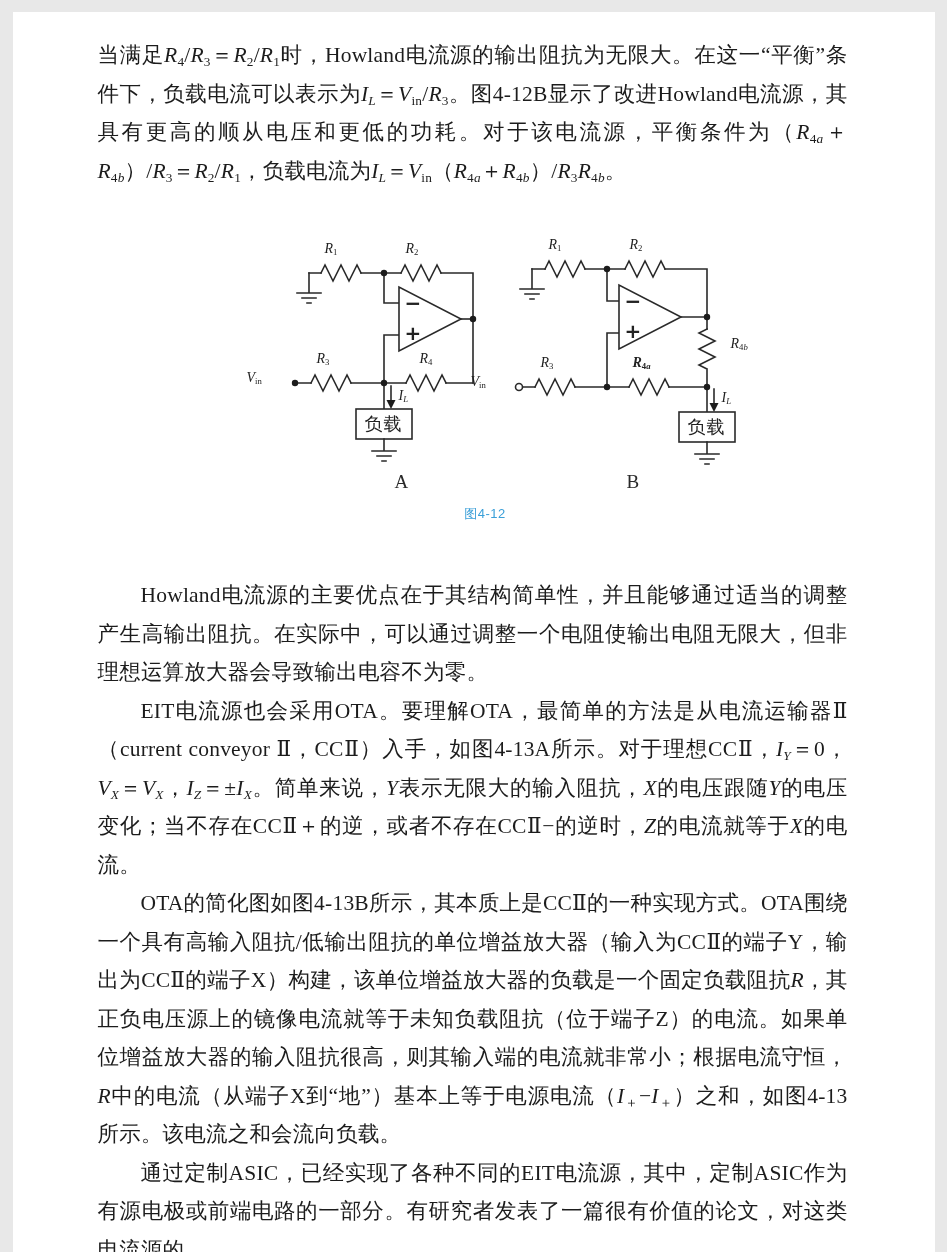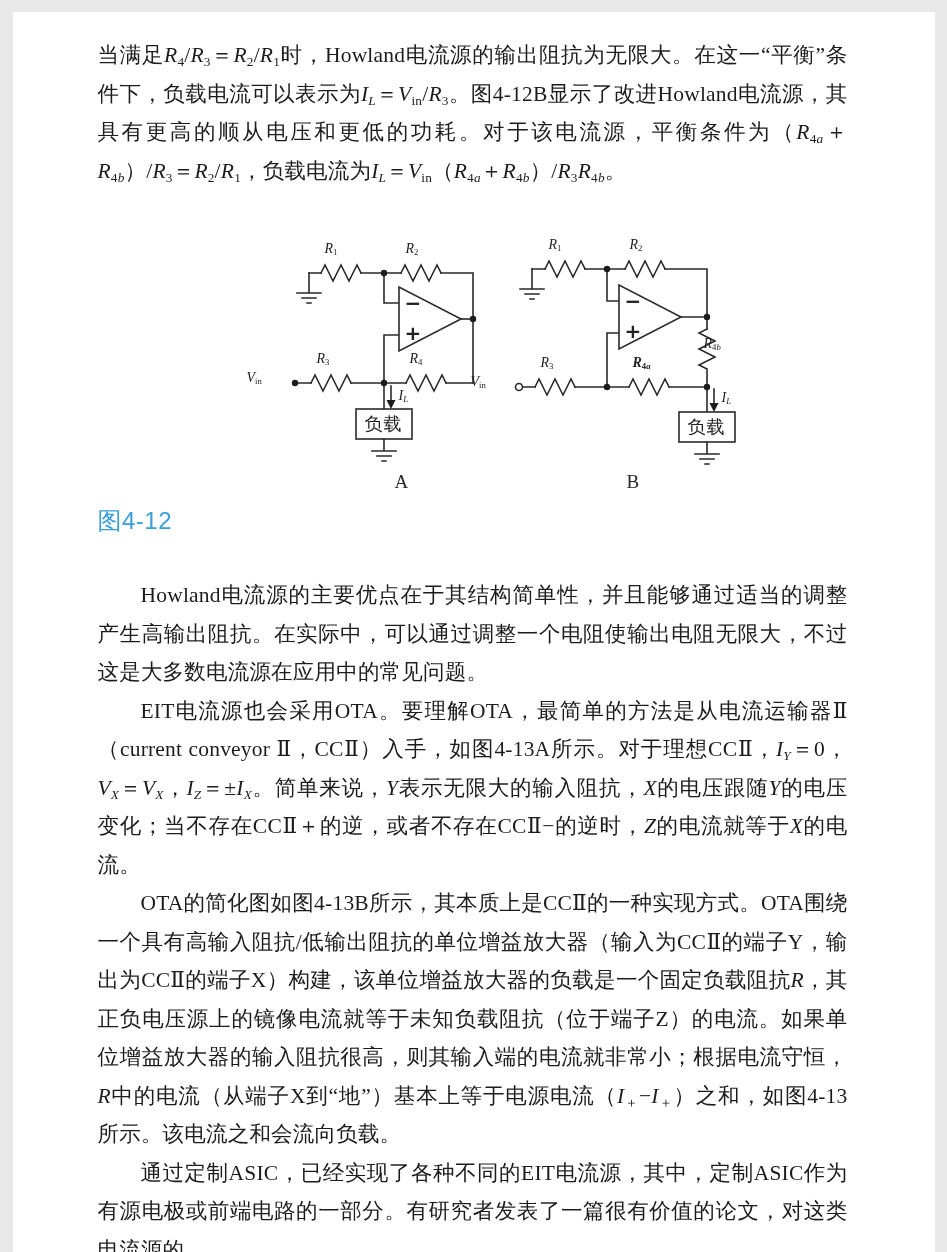--- a/index.html
+++ b/index.html
@@ -50,22 +50,21 @@
     position:absolute;
     font-size:19px;color:#2a2a2a;
     font-family:"Liberation Serif","DejaVu Serif",serif;
   }
   .sub-a{left:297px;top:247px;}
   .sub-b{left:529px;top:247px;}
   figcaption.caption{
     position:absolute;left:0;right:0;top:281px;
     display:flex;justify-content:center;align-items:baseline;gap:20px;
     font-family:"Liberation Sans","DejaVu Sans",sans-serif;
-    font-size:24px;
-    flex-direction:column;
+    font-size:13px;
   }
   .cap-label{color:var(--accent,#3a9fd8);letter-spacing:0.5px;}
   .cap-text{color:#2b2b2b;letter-spacing:0.5px;}
   .wire{stroke:#2a2a2a;stroke-width:1.6;fill:none;stroke-linecap:square;}
   .shape{stroke:#2a2a2a;stroke-width:1.6;fill:#ffffff;}
   .dot{fill:#1c1c1c;stroke:none;}
   .solid{fill:#1c1c1c;stroke:none;}
 </style>
 </head>
 <body>
@@ -97,21 +96,21 @@
         <circle class="dot" cx="103" cy="42" r="3.2"></circle>
         <circle class="dot" cx="192" cy="88" r="3.2"></circle>
         <circle class="dot" cx="103" cy="152" r="3.2"></circle>
         <circle class="dot" cx="14" cy="152" r="3.2"></circle>
       </svg>
       <span class="clabel" style="left:44px;top:11px;"><i>R</i><sub>1</sub></span>
       <span class="clabel" style="left:125px;top:11px;"><i>R</i><sub>2</sub></span>
       <span class="clabel opsign" style="left:124px;top:62px;">−</span>
       <span class="clabel opsign" style="left:124px;top:92px;">+</span>
       <span class="clabel" style="left:36px;top:121px;"><i>R</i><sub>3</sub></span>
-      <span class="clabel" style="left:129px;top:121px;"><i>R</i><sub>4</sub></span>
+      <span class="clabel" style="left:139px;top:121px;"><i>R</i><sub>4</sub></span>
       <span class="clabel" style="left:-34px;top:140px;"><i>V</i><sub>in</sub></span>
       <span class="clabel" style="left:118px;top:158px;"><i>I</i><sub><i>L</i></sub></span>
       <span class="clabel load-label" style="left:75px;top:184px;">负载</span>
     </div>
 
     <div class="circuit circuit-b">
       <svg width="255" height="258" viewBox="0 0 255 258">
         <path class="wire" d="M25,42 H38 M78,42 H118 M158,42 H200 V90"></path>
         <path class="wire" d="M38,42 l4,-8 8,16 8,-16 8,16 8,-16 4,8"></path>
         <path class="wire" d="M118,42 l4,-8 8,16 8,-16 8,16 8,-16 4,8"></path>
@@ -134,32 +133,32 @@
         <circle class="dot" cx="100" cy="160" r="3.2"></circle>
         <circle class="dot" cx="200" cy="160" r="3.2"></circle>
         <circle class="shape" cx="12" cy="160" r="3.5"></circle>
       </svg>
       <span class="clabel" style="left:42px;top:11px;"><i>R</i><sub>1</sub></span>
       <span class="clabel" style="left:123px;top:11px;"><i>R</i><sub>2</sub></span>
       <span class="clabel opsign" style="left:118px;top:64px;">−</span>
       <span class="clabel opsign" style="left:118px;top:94px;">+</span>
       <span class="clabel" style="left:34px;top:129px;"><i>R</i><sub>3</sub></span>
       <span class="clabel" style="left:126px;top:129px;font-weight:bold;"><i>R</i><sub>4<i>a</i></sub></span>
-      <span class="clabel" style="left:197px;top:110px;"><i>R</i><sub>4<i>b</i></sub></span>
+      <span class="clabel" style="left:224px;top:110px;"><i>R</i><sub>4<i>b</i></sub></span>
       <span class="clabel" style="left:-36px;top:148px;"><i>V</i><sub>in</sub></span>
       <span class="clabel" style="left:215px;top:164px;"><i>I</i><sub><i>L</i></sub></span>
       <span class="clabel load-label" style="left:172px;top:191px;">负载</span>
     </div>
 
     <span class="sub-label sub-a">A</span>
     <span class="sub-label sub-b">B</span>
 
     <figcaption class="caption">
       <span class="cap-label">图4-12</span>
     </figcaption>
   </figure>
 
-  <p class="body-text indent">Howland电流源的主要优点在于其结构简单性，并且能够通过适当的调整产生高输出阻抗。在实际中，可以通过调整一个电阻使输出电阻无限大，不过这是大多数电流源在应用中的常见问题。</p>
+  <p class="body-text indent">Howland电流源的主要优点在于其结构简单性，并且能够通过适当的调整产生高输出阻抗。在实际中，可以通过调整一个电阻使输出电阻无限大，但非理想运算放大器会导致输出电容不为零。</p>
   <p class="body-text indent">EIT电流源也会采用OTA。要理解OTA，最简单的方法是从电流运输器Ⅱ（current conveyor Ⅱ，CCⅡ）入手，如图4-13A所示。对于理想CCⅡ，<i>I</i><sub><i>Y</i></sub>＝0，<i>V</i><sub><i>X</i></sub>＝<i>V</i><sub><i>X</i></sub>，<i>I</i><sub><i>Z</i></sub>＝±<i>I</i><sub><i>X</i></sub>。简单来说，<i>Y</i>表示无限大的输入阻抗，<i>X</i>的电压跟随<i>Y</i>的电压变化；当不存在CCⅡ＋的逆，或者不存在CCⅡ−的逆时，<i>Z</i>的电流就等于<i>X</i>的电流。</p>
   <p class="body-text indent">OTA的简化图如图4-13B所示，其本质上是CCⅡ的一种实现方式。OTA围绕一个具有高输入阻抗/低输出阻抗的单位增益放大器（输入为CCⅡ的端子Y，输出为CCⅡ的端子X）构建，该单位增益放大器的负载是一个固定负载阻抗<i>R</i>，其正负电压源上的镜像电流就等于未知负载阻抗（位于端子Z）的电流。如果单位增益放大器的输入阻抗很高，则其输入端的电流就非常小；根据电流守恒，<i>R</i>中的电流（从端子X到“地”）基本上等于电源电流（<i>I</i><sub>＋</sub>−<i>I</i><sub>＋</sub>）之和，如图4-13所示。该电流之和会流向负载。</p>
   <p class="body-text indent">通过定制ASIC，已经实现了各种不同的EIT电流源，其中，定制ASIC作为有源电极或前端电路的一部分。有研究者发表了一篇很有价值的论文，对这类电流源的</p>
 
 </div>
 
 </body></html>

